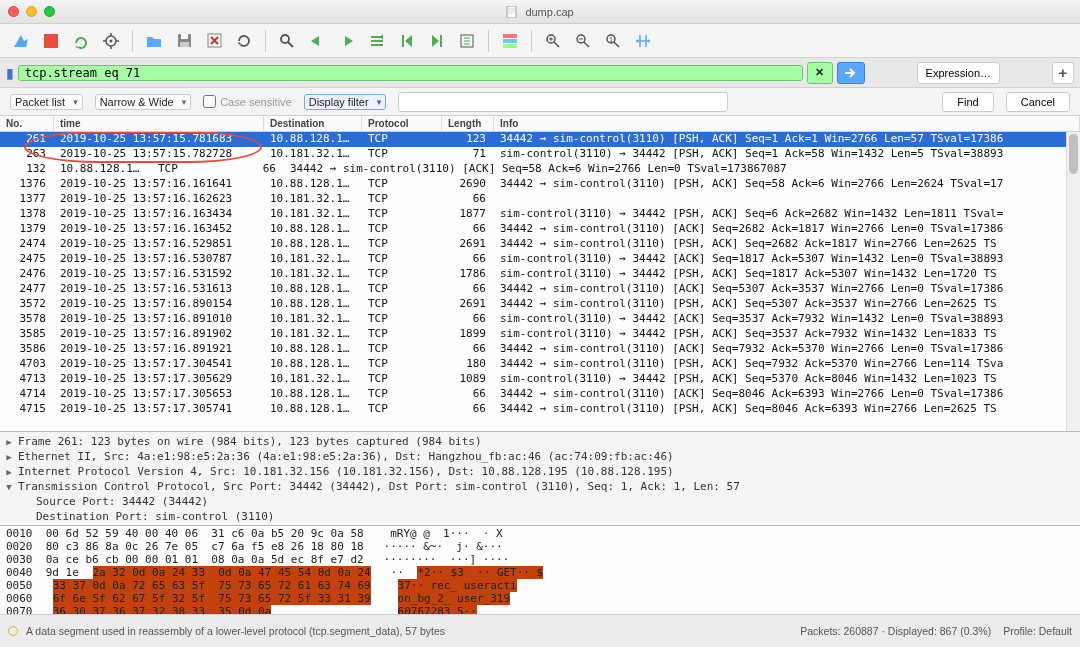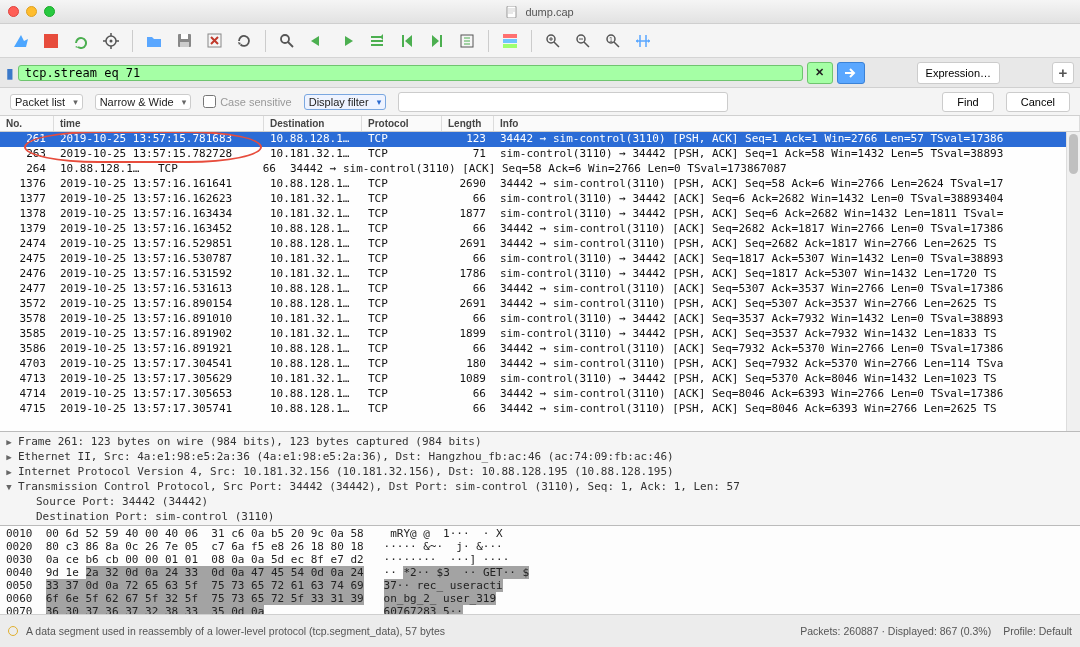--- a/index.html
+++ b/index.html
@@ -135,21 +135,21 @@
 .tri{display:inline-block;width:10px;text-align:center;color:#666;font-size:9px;}
 .indent{padding-left:32px;}
 .hex{
   height:92px;overflow:hidden;
   font-family: Menlo, Monaco, monospace;
   font-size:11px;
   background:#fdfdfd;
   padding:1px 6px;
   white-space:pre;
 }
-.hex .hl{background:#a3a3a3;}
+.hex .hl{background:#c2410c;margin-left:7px;}
 .statusbar{
   position:absolute;bottom:0;left:0;right:0;
   height:20px;
   display:flex;align-items:center;
   background:#ececec;border-top:1px solid #cfcfcf;
   padding:16px 8px;font-size:10.5px;color:#555;gap:12px;
 }
 .status-left{flex:1;display:flex;align-items:center;gap:8px;}
 .dot-o{width:10px;height:10px;border-radius:50%;border:1.5px solid #e0b030;}
 .sb{position:absolute;right:0;top:0;width:14px;bottom:0;background:#f0f0f0;border-left:1px solid #ddd;}
@@ -365,41 +365,40 @@
     </div>
     <div class="pkt-row">
       <div class="col-no">263</div>
       <div class="col-time">2019-10-25 13:57:15.782728</div>
       <div class="col-dest">10.181.32.1…</div>
       <div class="col-proto">TCP</div>
       <div class="col-len">71</div>
       <div class="col-info">sim-control(3110) → 34442 [PSH, ACK] Seq=1 Ack=58 Win=1432 Len=5 TSval=38893</div>
     </div>
     <div class="pkt-row">
-      <div class="col-no">264</div>
+      <div class="col-no">132</div>
       <div class="col-dest">10.88.128.1…</div>
       <div class="col-proto">TCP</div>
       <div class="col-len">66</div>
       <div class="col-info">34442 → sim-control(3110) [ACK] Seq=58 Ack=6 Win=2766 Len=0 TSval=173867087</div>
     </div>
     <div class="pkt-row">
       <div class="col-no">1376</div>
       <div class="col-time">2019-10-25 13:57:16.161641</div>
       <div class="col-dest">10.88.128.1…</div>
       <div class="col-proto">TCP</div>
       <div class="col-len">2690</div>
       <div class="col-info">34442 → sim-control(3110) [PSH, ACK] Seq=58 Ack=6 Win=2766 Len=2624 TSval=17</div>
     </div>
     <div class="pkt-row">
       <div class="col-no">1377</div>
       <div class="col-time">2019-10-25 13:57:16.162623</div>
       <div class="col-dest">10.181.32.1…</div>
       <div class="col-proto">TCP</div>
       <div class="col-len">66</div>
-      <div class="col-info">sim-control(3110) → 34442 [ACK] Seq=6 Ack=2682 Win=1432 Len=0 TSval=38893404</div>
     </div>
     <div class="pkt-row">
       <div class="col-no">1378</div>
       <div class="col-time">2019-10-25 13:57:16.163434</div>
       <div class="col-dest">10.181.32.1…</div>
       <div class="col-proto">TCP</div>
       <div class="col-len">1877</div>
       <div class="col-info">sim-control(3110) → 34442 [PSH, ACK] Seq=6 Ack=2682 Win=1432 Len=1811 TSval=</div>
     </div>
     <div class="pkt-row">

